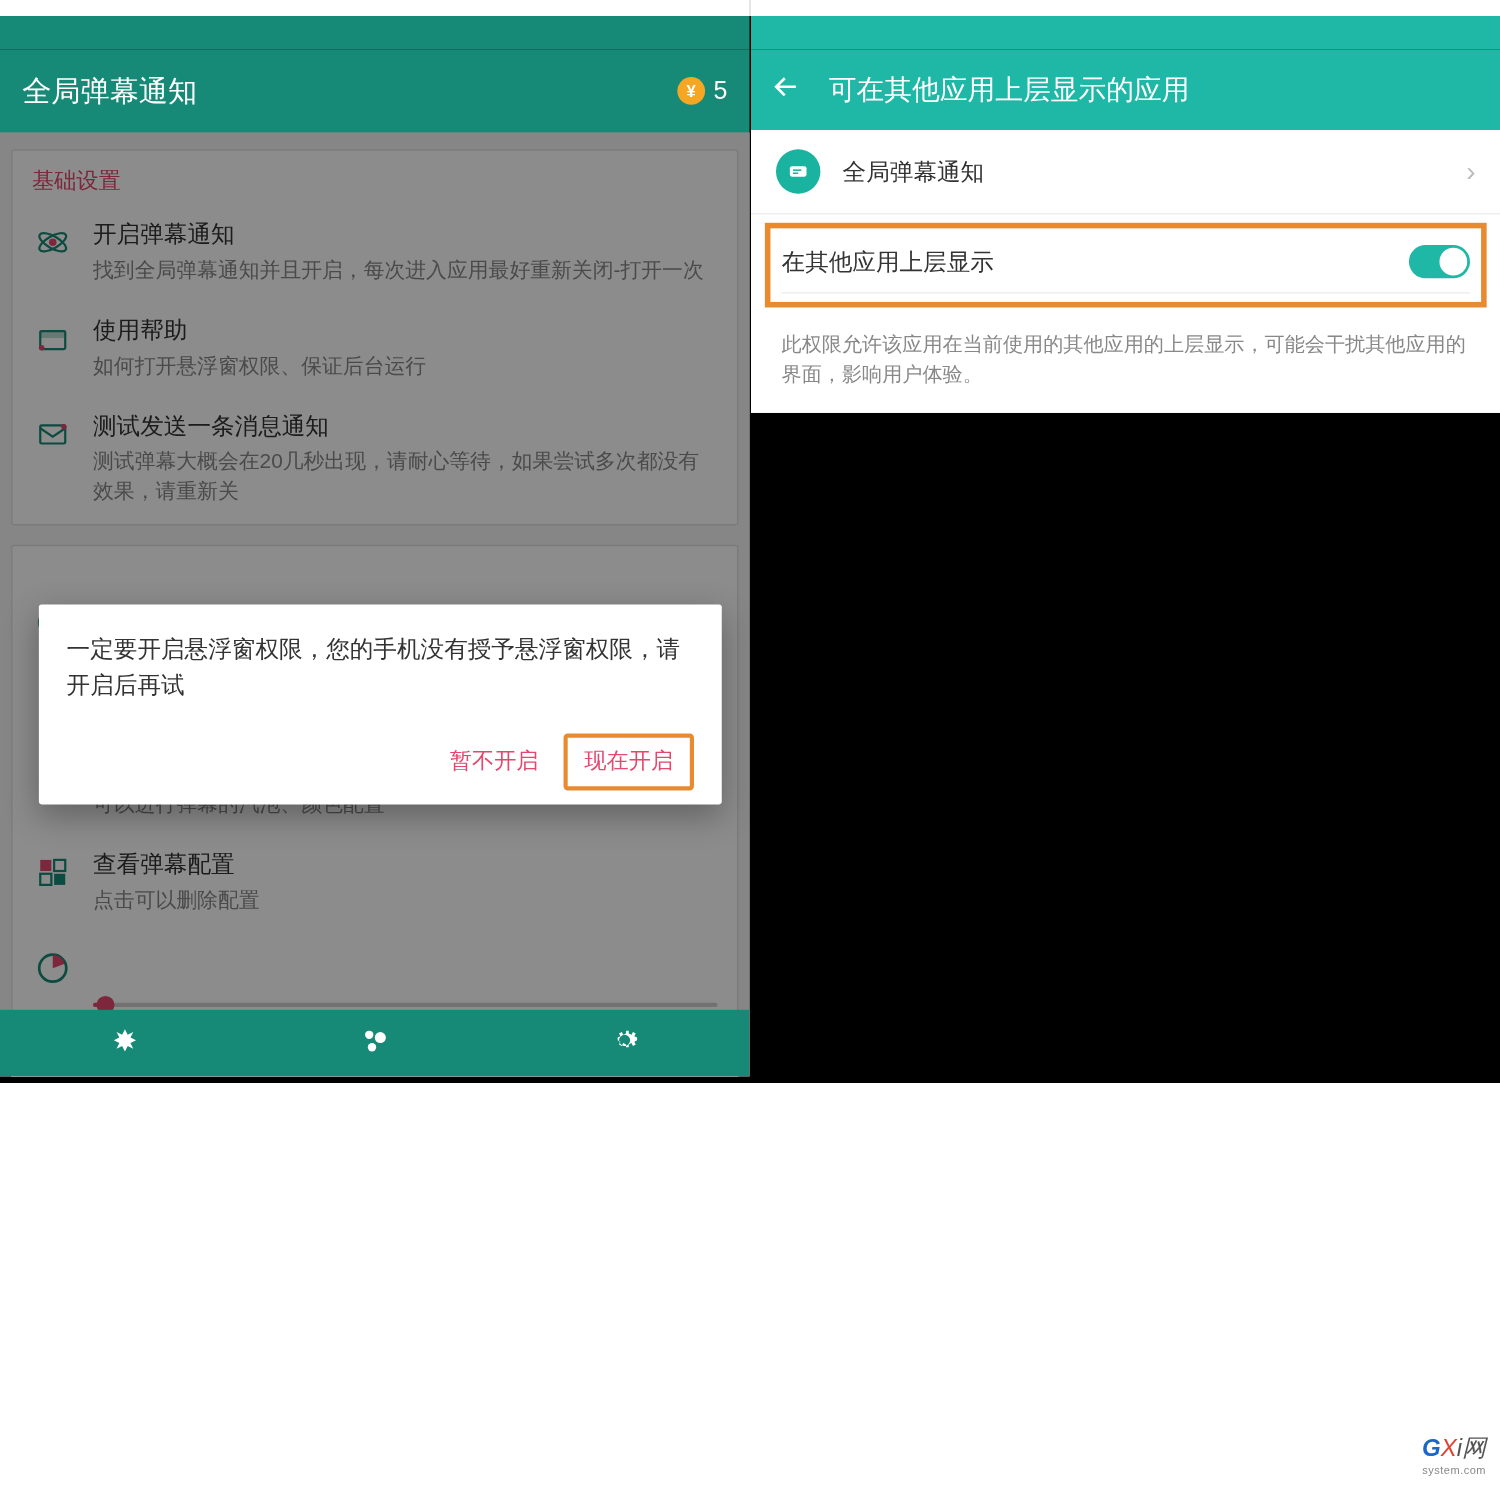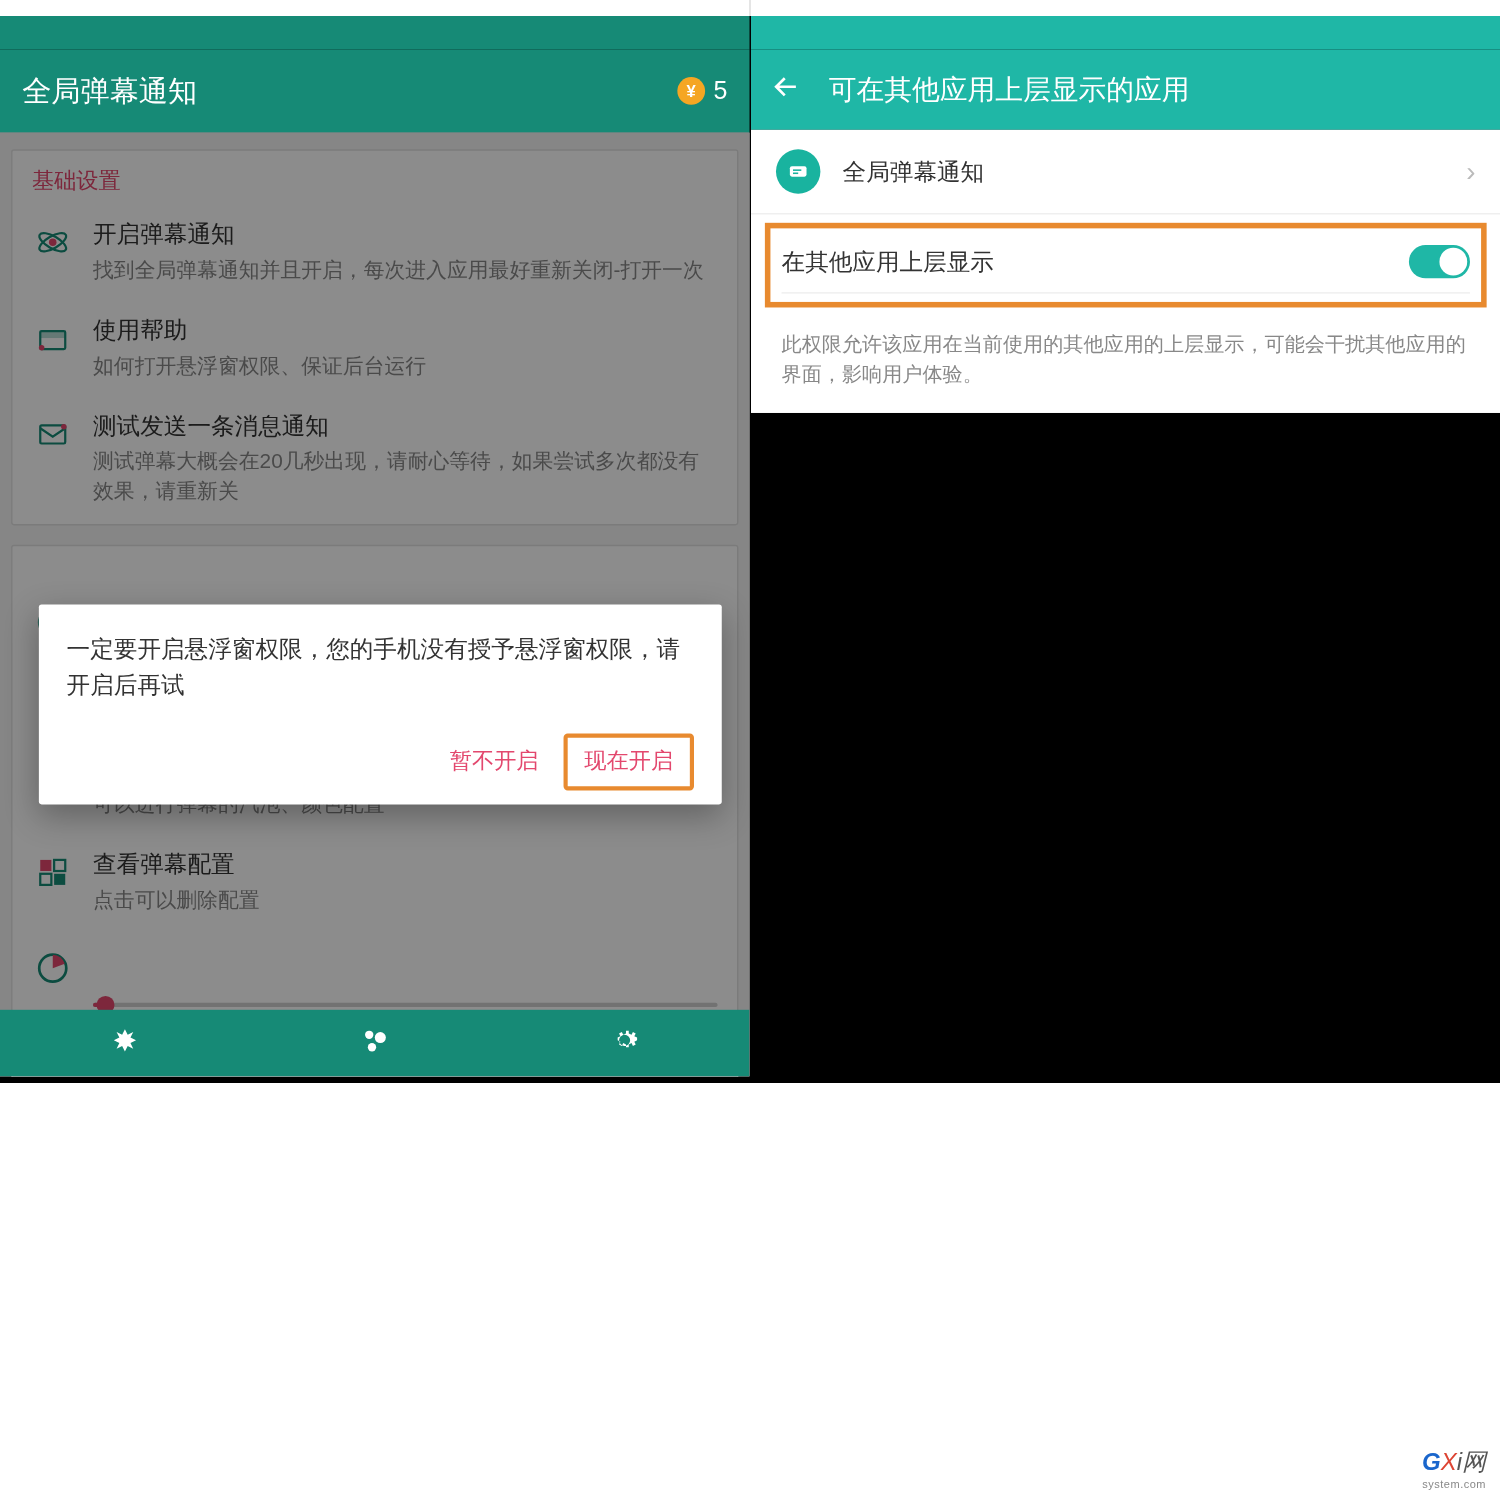--- a/index.html
+++ b/index.html
@@ -79,21 +79,21 @@
   .r-row-label { flex: 1; font-size: 17px; color: #333; }
   .chev { color: #bbb; font-size: 20px; }
   .perm-box { border: 4px solid #e88a2f; margin: 6px 10px 0; padding: 6px 8px; }
   .perm-row { display:flex; align-items:center; padding: 6px 0 10px; border-bottom: 1px solid #eee; }
   .perm-label { flex: 1; font-size: 17px; color: #333; }
   .perm-desc { color: #888; font-size: 14.5px; line-height: 1.5; padding: 16px 22px; }
   .toggle { width: 44px; height: 24px; border-radius: 12px; background: #1fb7a6; position: relative; }
   .toggle-knob { position: absolute; right: 2px; top: 2px; width: 20px; height: 20px; border-radius: 50%; background: #fff; }
 
   
-  .wm { position: absolute; right: 14px; bottom: 10px; font-size: 24px; color: #555; font-style: italic; }
+  .wm { position: absolute; right: 14px; bottom: 24px; font-size: 24px; color: #555; font-style: italic; }
   .wm b { color: #1a66cc; font-style: italic; }
   .wm em { color: #d43; font-style: italic; }
   .wm .sm { font-size: 11px; display:block; text-align:right; color:#888; font-style: normal; letter-spacing: 0.5px; }
 
   .vline { position:absolute; left:749px; top:0; width:2px; height:1500px; background:#e5e5e5; }
   .whiteblock { position:absolute; left:0; top:1083px; width:1500px; height:417px; background:#fff; }
 </style>
 </head>
 <body>
 

